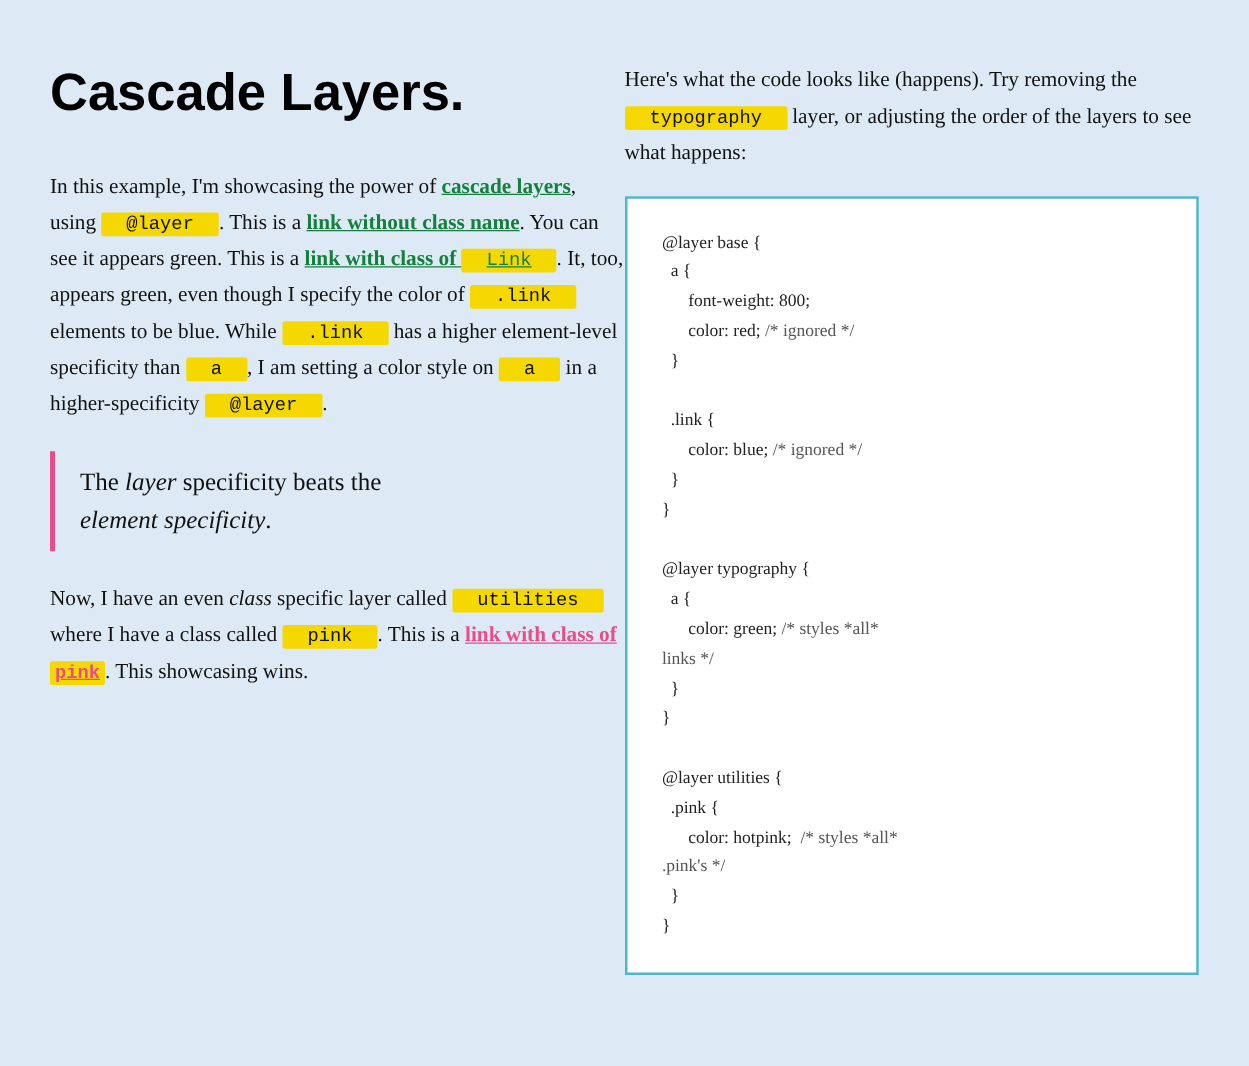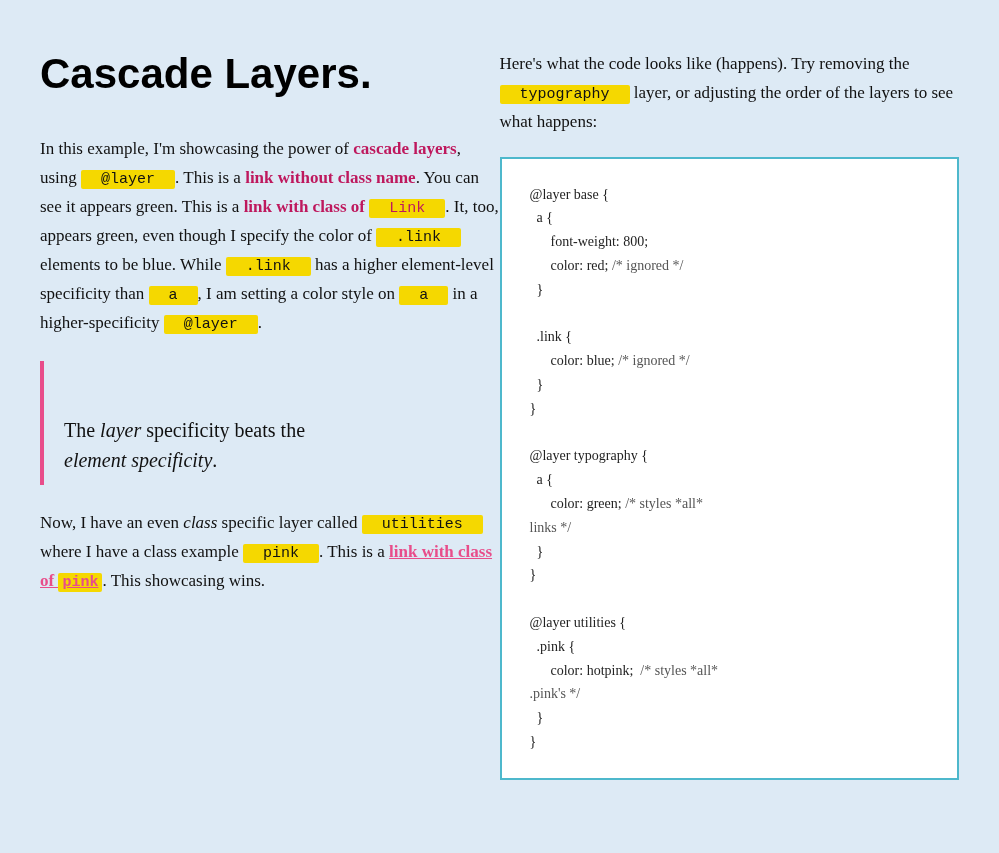--- a/index.html
+++ b/index.html
@@ -48,36 +48,36 @@
     .highlight-yellow {
       background-color: #f5d800;
       padding: 1px 20px;
       border-radius: 2px;
       font-family: 'Courier New', monospace;
       font-size: 15px;
       font-weight: 500;
     }
 
     .link-green {
-      color: #be185d;
+      color: #15803d;
       font-weight: bold;
+      text-decoration: underline;
       font-style: normal;
     }
 
     .blockquote-section {
       border-left: 4px solid #e84d8a;
       padding: 10px 20px;
       margin: 24px 0;
     }
 
     .blockquote-text {
       font-size: 20px;
       line-height: 1.5;
       color: #111;
-      margin-top: 44px;
     }
 
     .blockquote-text em {
       font-style: italic;
     }
 
     .right-desc {
       font-size: 17px;
       line-height: 1.7;
       color: #111;
@@ -129,21 +129,21 @@
     </p>
 
     <div class="blockquote-section">
       <p class="blockquote-text">
         The <em>layer</em> specificity beats the<br>
         <em>element specificity</em>.
       </p>
     </div>
 
     <p class="intro-text">
-      <span>Now, I have an even <em>class</em> specific layer called </span><span class="highlight-yellow">utilities</span><span> where I have a class example </span><span class="highlight-yellow">pink</span><span>. This is a </span><a class="link-pink">link with class of <span class="highlight-pink">pink</span></a><span>. This showcasing wins.</span>
+      <span>Now, I have an even <em>class</em> specific layer called </span><span class="highlight-yellow">utilities</span><span> where I have a class called </span><span class="highlight-yellow">pink</span><span>. This is a </span><a class="link-pink">link with class of <span class="highlight-pink">pink</span></a><span>. This showcasing wins.</span>
     </p>
 
   </div>
 
   <div class="right-col">
 
     <p class="right-desc">
       <span>Here's what the code looks like (happens). Try removing the </span><span class="highlight-yellow">typography</span><span> layer, or adjusting the order of the layers to see what happens:</span>
     </p>
 

